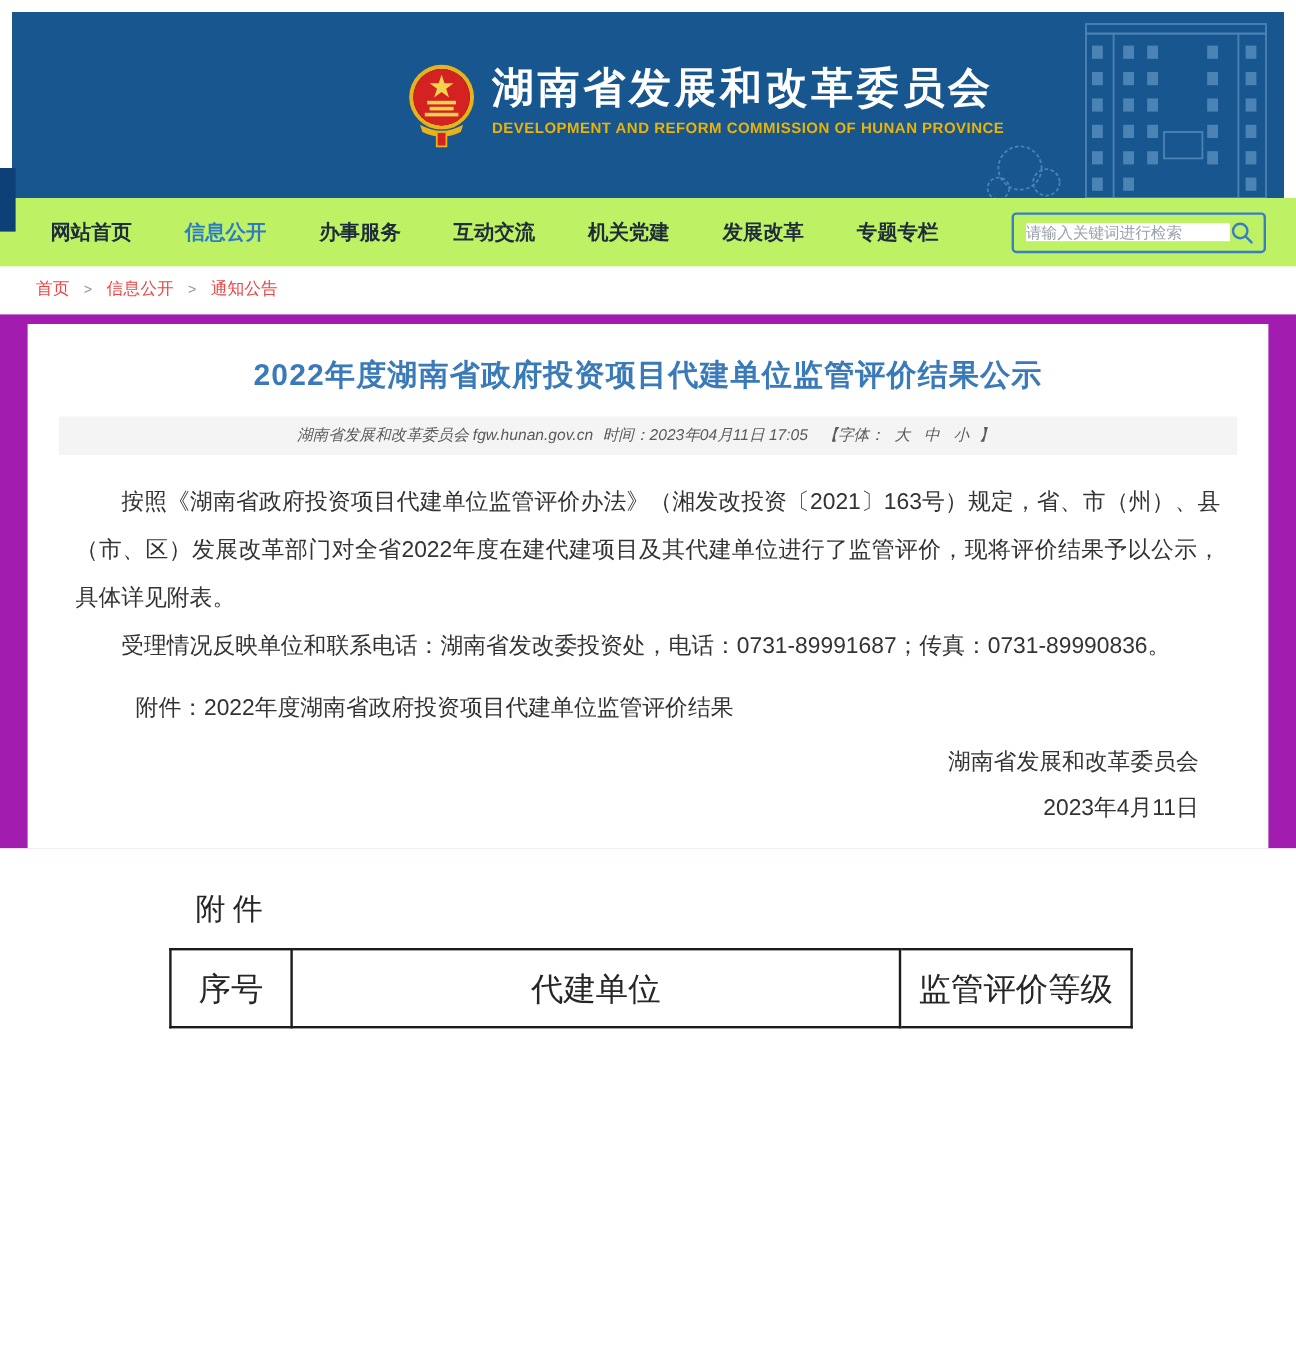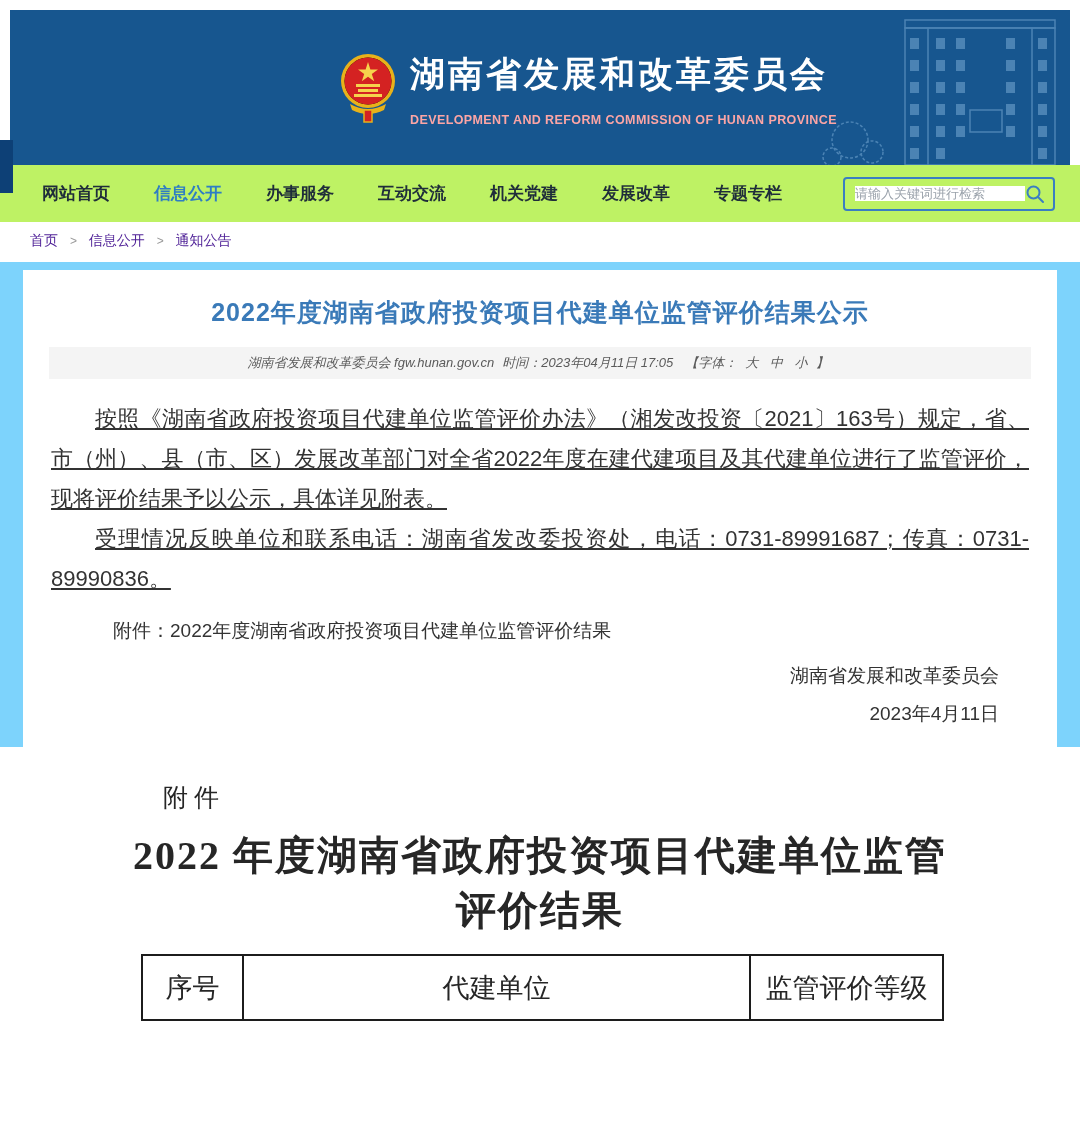--- a/index.html
+++ b/index.html
@@ -7,46 +7,46 @@
   body { font-family:"Liberation Sans","DejaVu Sans",sans-serif; width:1080px; }
   .page { width:1080px; position:relative; background:#fff; }
 
   
   .banner-wrap { padding:10px 10px 0; position:relative; }
   .banner { position:relative; height:155px; background:#17568f; overflow:hidden; }
   .banner-inner { position:absolute; left:330px; top:38px; display:flex; align-items:flex-start; }
   .emblem { width:56px; height:78px; margin-right:14px; flex:0 0 auto; }
   .banner-titles { padding-top:6px; }
   .org-cn { color:#ffffff; font-size:35px; font-weight:bold; letter-spacing:3px; line-height:1.15; }
-  .org-en { color:#fca5a5; font-size:12.5px; letter-spacing:0.4px; margin-top:19px; font-weight:bold; }
+  .org-en { color:#eab308; font-size:12.5px; letter-spacing:0.4px; margin-top:6px; font-weight:bold; }
   .building-art { position:absolute; right:0; top:0; height:155px; opacity:0.5; }
   .corner-bar { position:absolute; left:0; top:140px; width:13px; height:53px; background:#0d4076; }
 
   
   .nav-row { height:57px; display:flex; align-items:center; padding-left:42px; background:#bef264; }
   .nav-item { font-size:17px; font-weight:bold; color:#1f2d3a; margin-right:44px; cursor:pointer; white-space:nowrap; }
   .nav-item.active { color:#2e7dc4; }
   .search-box { margin-left:auto; margin-right:25px; width:212px; height:34px; border:2px solid #3a7ec2; border-radius:4px; display:flex; align-items:center; padding:0 8px 0 10px; }
   .search-box input { border:none; outline:none; flex:1; font-size:13px; color:#444; width:120px; font-family:inherit; }
   .search-box input::placeholder { color:#9aa2ab; }
   .search-icon { width:20px; height:20px; flex:0 0 auto; }
 
   
   .breadcrumb { padding:10px 0 12px 30px; font-size:14px; color:#777; }
-  .crumb { color:#4c1d95; cursor:pointer; }
+  .crumb { color:#ef4444; cursor:pointer; }
   .crumb-sep { margin:0 8px; color:#999; font-size:12px; }
 
   
-  .gray-section { background:#7dd3fc; padding:8px 23px 0; }
+  .gray-section { background:#a21caf; padding:8px 23px 0; }
   .card { background:#ffffff; padding:26px 0 14px; }
   .article-title { text-align:center; color:#3a7ab8; font-size:25px; font-weight:bold; letter-spacing:1px; padding:0 60px; }
   .meta-bar { margin:18px 26px 0; background:#f4f4f4; height:32px; display:flex; align-items:center; justify-content:center; font-size:13px; color:#5a5a5a; }
   .meta-bar span { margin:0 4px;font-style:italic; }
   .font-size-link { cursor:pointer; margin:0 2px; color:#5a5a5a; }
-  .article-body { padding:20px 28px 0; font-size:22px; line-height:40px; color:#333; text-align:justify;text-decoration:underline; }
+  .article-body { padding:20px 40px 0; font-size:19px; line-height:40px; color:#333; text-align:justify; }
   .article-body p { text-indent:2em; }
   .attach-line { padding:18px 52px 0; font-size:19px; color:#333; text-indent:2em; line-height:28px; }
   .sign-block { padding:12px 58px 0; text-align:right; font-size:19px; color:#333; line-height:38px; }
 
   
   .scan-section { background:#fff; padding:34px 0 6px; font-family:"Liberation Serif","DejaVu Serif",serif; color:#262626; }
   .scan-label { margin-left:163px; font-size:25px; letter-spacing:6px; }
   .scan-title { text-align:center; font-size:40px; font-weight:bold; line-height:55px; margin-top:14px; letter-spacing:2px; }
   .scan-table { margin:16px 0 0 141px; border-collapse:collapse; table-layout:fixed; width:801px; }
   .scan-table th, .scan-table td { border:2px solid #1c1c1c; text-align:center; font-weight:normal; font-size:27px; }
@@ -165,24 +165,20 @@
       <div class="attach-line">附件：2022年度湖南省政府投资项目代建单位监管评价结果</div>
       <div class="sign-block">
         <div>湖南省发展和改革委员会</div>
         <div>2023年4月11日</div>
       </div>
     </div>
   </div>
 
   <div class="scan-section">
     <div class="scan-label">附件</div>
-    <div class="scan-title">
-      <div>2022 年度湖南省政府投资项目代建单位监管</div>
-      <div>评价结果</div>
-    </div>
     <table class="scan-table">
       <colgroup>
           <col class="col-seq">
           <col class="col-unit">
           <col class="col-grade">
         </colgroup>
       <tbody>
           <tr>
         <th>序号</th>
         <th>代建单位</th>

